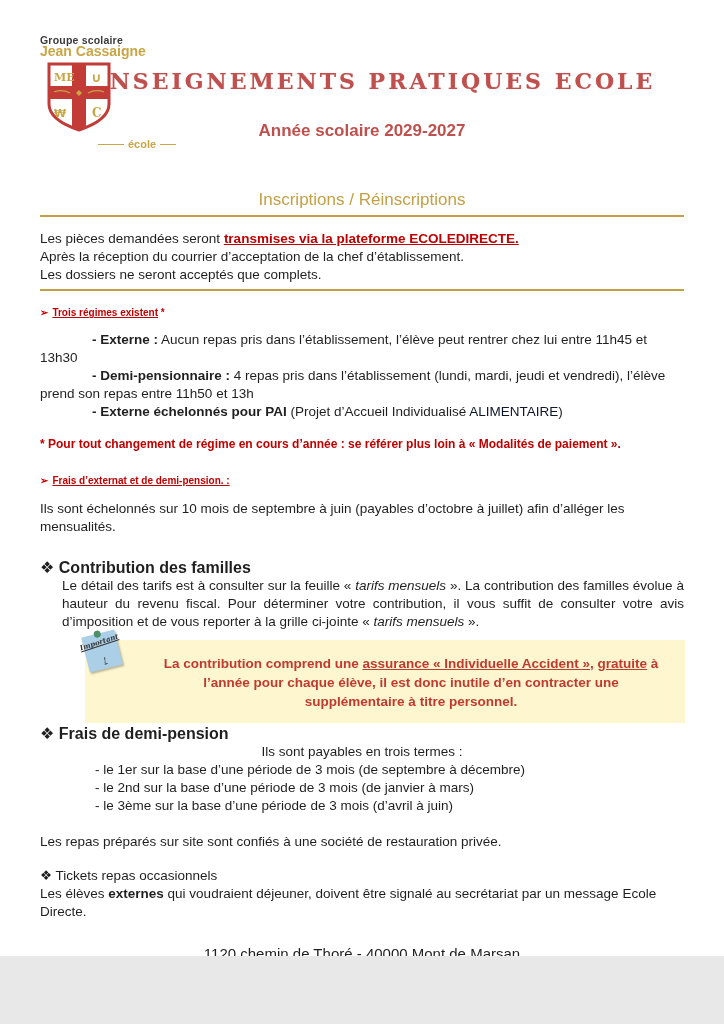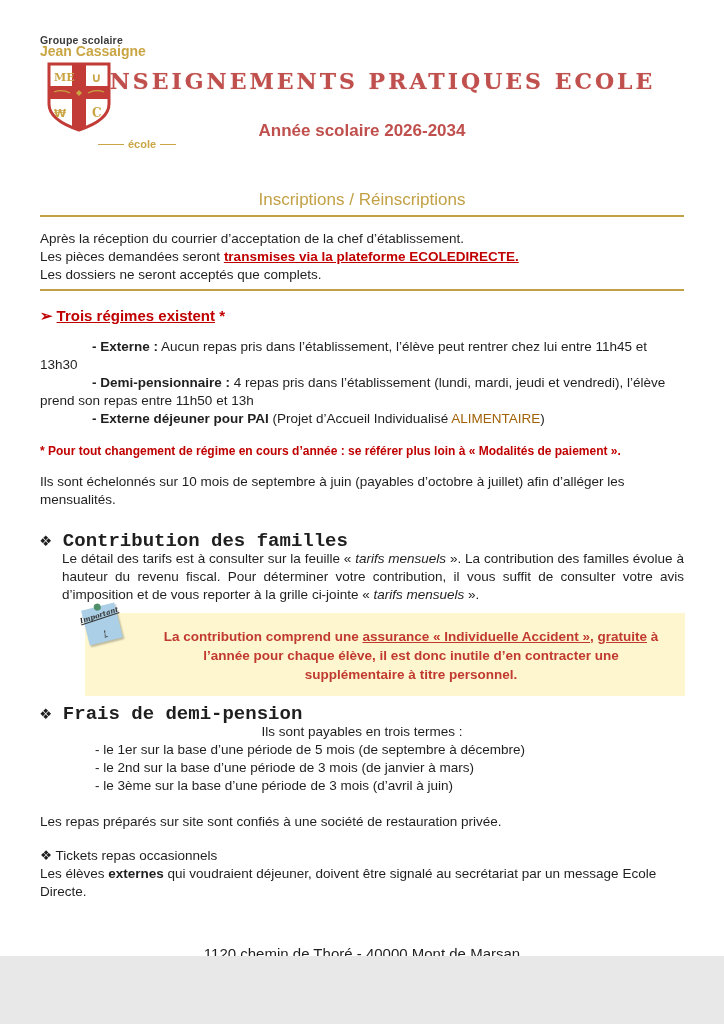--- a/index.html
+++ b/index.html
@@ -44,36 +44,36 @@
 
   .h-inscriptions{margin-top:49px;}
   .h-presentation{margin-top:13px;}
 
   
   .body-txt{font-size:13.5px;line-height:18px;}
   .p-block{margin-top:13px;}
   .red-link{color:#c00000;font-weight:bold;text-decoration:underline;}
   .bold{font-weight:bold;}
   .ital{font-style:italic;}
-  .red{color:#a16207;}
-
-  .arrow-h{margin-top:16px;font-size:15px;color:#c00000;font-weight:bold;}
+  .red{color:#0f172a;}
+
+  .arrow-h{margin-top:16px;font-size:10px;color:#c00000;font-weight:bold;}
   .arrow-h .arrow{text-decoration:none;display:inline-block;margin-right:4px;}
   .arrow-h .u{text-decoration:underline;}
   .arrow-h.frais{margin-top:23px;}
 
   .regime-item{text-indent:52px;margin-top:0;}
   .regime-list{margin-top:13px;}
 
   .note-red{margin-top:16px;font-size:12px;font-weight:bold;color:#c00000;line-height:15px;}
 
   .p-frais{margin-top:14px;}
 
   .diamond-block{margin-top:23px;}
-  .diamond-head{font-size:19px;line-height:18px;font-family:Liberation Mono, monospace;}
+  .diamond-head{font-size:16px;line-height:18px;}
   .diamond-body{margin:0 0 0 22px;text-align:justify;}
 
   
   .important-box{
     position:relative;
     margin:9px 0 0 45px;
     width:600px;box-sizing:border-box;
     background:#fdf6cf;
     padding:14px 18px 12px 70px;
     text-align:center;
@@ -91,21 +91,21 @@
   .postit::before{
     content:"";position:absolute;top:-3px;left:13px;width:7px;height:7px;border-radius:50%;
     background:#4e8f6a;
   }
   .postit-txt{
     font-family:"DejaVu Serif", serif;
     font-style:italic;font-size:7px;color:#333;
     text-decoration:underline;transform:rotate(-4deg);
   }
 
-  .dp-block{margin-top:9px;}
+  .dp-block{margin-top:2px;}
   .dp-intro{margin-top:0;text-align:center;}
   .dp-item{padding-left:55px;}
   .p-repas{margin-top:18px;}
 
   .tickets-block{margin-top:16px;}
 
   
   .footer{
     position:absolute;top:946px;left:0;width:100%;
     text-align:center;font-size:15px;line-height:15px;color:#1f1f1f;
@@ -133,64 +133,65 @@
       <path d="M33 28 l3 3 -3 3 -3 -3 Z" fill="#c9a544"></path>
     </svg>
     <div class="ecole-row">
       <span class="dash"></span>
       <span class="ecole-label">école</span>
       <span class="dash short"></span>
     </div>
   </div>
 
   <div class="doc-title">RENSEIGNEMENTS PRATIQUES ECOLE</div>
-  <div class="doc-subtitle">Année scolaire 2026-2034</div>
+  <div class="doc-subtitle">Année scolaire 2029-2027</div>
 
   <div class="content">
 
     <div class="section-h h-inscriptions">Inscriptions / Réinscriptions</div>
     <hr class="gold-rule">
 
     <div class="body-txt p-block">
+      <div><span>Les pièces demandées seront </span><span class="red-link">transmises via la plateforme ECOLEDIRECTE.</span></div>
       <div>Après la réception du courrier d’acceptation de la chef d’établissement.</div>
-      <div><span>Les pièces demandées seront </span><span class="red-link">transmises via la plateforme ECOLEDIRECTE.</span></div>
       <div>Les dossiers ne seront acceptés que complets.</div>
     </div>
 
     <hr class="gold-rule">
 
     <div class="arrow-h"><span class="arrow">➢</span><span class="u">Trois régimes existent</span><span> *</span></div>
 
     <div class="body-txt regime-list">
       <div class="regime-item"><span class="bold">- Externe :</span><span> Aucun repas pris dans l’établissement, l’élève peut rentrer chez lui entre 11h45 et 13h30</span></div>
       <div class="regime-item"><span class="bold">- Demi-pensionnaire :</span><span> 4 repas pris dans l’établissement (lundi, mardi, jeudi et vendredi), l’élève prend son repas entre 11h50 et 13h</span></div>
-      <div class="regime-item"><span class="bold">- Externe déjeuner pour PAI</span><span> (Projet d’Accueil Individualisé </span><span class="red">ALIMENTAIRE</span><span>)</span></div>
+      <div class="regime-item"><span class="bold">- Externe échelonnés pour PAI</span><span> (Projet d’Accueil Individualisé </span><span class="red">ALIMENTAIRE</span><span>)</span></div>
     </div>
 
     <div class="note-red">* Pour tout changement de régime en cours d’année : se référer plus loin à « Modalités de paiement ».</div>
 
+    <div class="arrow-h frais"><span class="arrow">➢</span><span class="u">Frais d’externat et de demi-pension. :</span></div>
 
     <div class="body-txt p-frais">Ils sont échelonnés sur 10 mois de septembre à juin (payables d’octobre à juillet) afin d’alléger les mensualités.</div>
 
     <div class="diamond-block body-txt">
       <div class="diamond-head"><span>❖ </span><span class="bold">Contribution des familles</span></div>
       <div class="diamond-body"><span>Le détail des tarifs est à consulter sur la feuille « </span><span class="ital">tarifs mensuels</span><span> ». La contribution des familles évolue à hauteur du revenu fiscal. Pour déterminer votre contribution, il vous suffit de consulter votre avis d’imposition et de vous reporter à la grille ci-jointe « </span><span class="ital">tarifs mensuels</span><span> ».</span></div>
     </div>
 
     <div class="important-box">
       <div class="postit">
           <span class="postit-txt">Important !</span>
         </div>
       <span>La contribution comprend une </span><span class="u">assurance « Individuelle Accident »</span><span>, </span><span class="u">gratuite</span><span> à l’année pour chaque élève, il est donc inutile d’en contracter une supplémentaire à titre personnel.</span>
     </div>
 
     <div class="dp-block body-txt">
       <div class="diamond-head"><span>❖ </span><span class="bold">Frais de demi-pension</span></div>
       <div class="dp-intro">Ils sont payables en trois termes :</div>
-      <div class="dp-item">- le 1er sur la base d’une période de 5 mois (de septembre à décembre)</div>
+      <div class="dp-item">- le 1er sur la base d’une période de 3 mois (de septembre à décembre)</div>
       <div class="dp-item">- le 2nd sur la base d’une période de 3 mois (de janvier à mars)</div>
       <div class="dp-item">- le 3ème sur la base d’une période de 3 mois (d’avril à juin)</div>
       <div class="p-repas">Les repas préparés sur site sont confiés à une société de restauration privée.</div>
     </div>
 
     <div class="tickets-block body-txt">
       <div><span>❖ </span><span>Tickets repas occasionnels</span></div>
       <div><span>Les élèves </span><span class="bold">externes</span><span> qui voudraient déjeuner, doivent être signalé au secrétariat par un message Ecole Directe.</span></div>
 
     </div>

